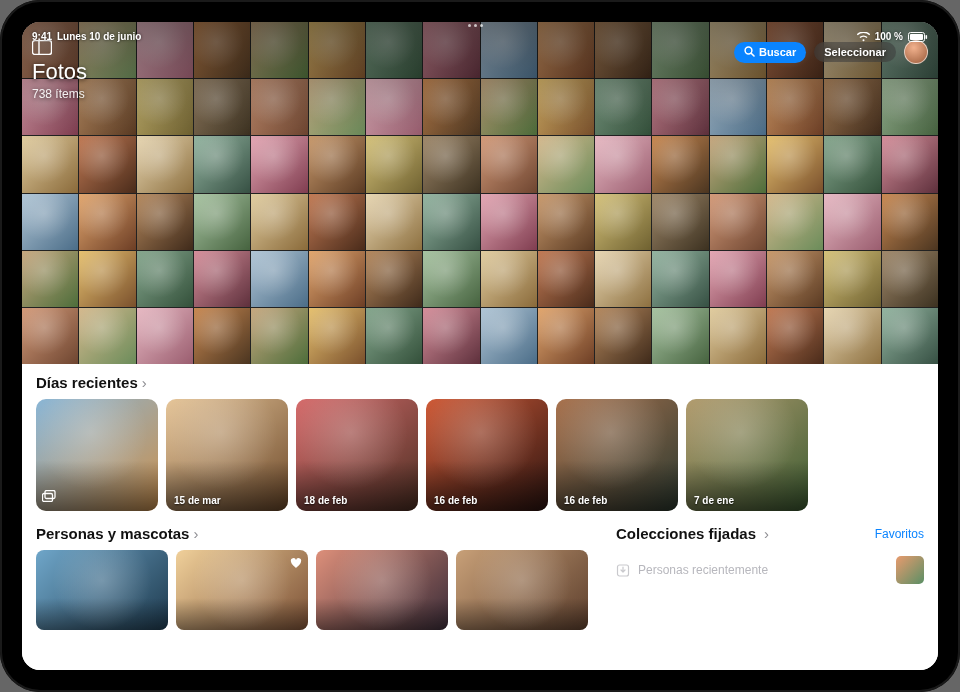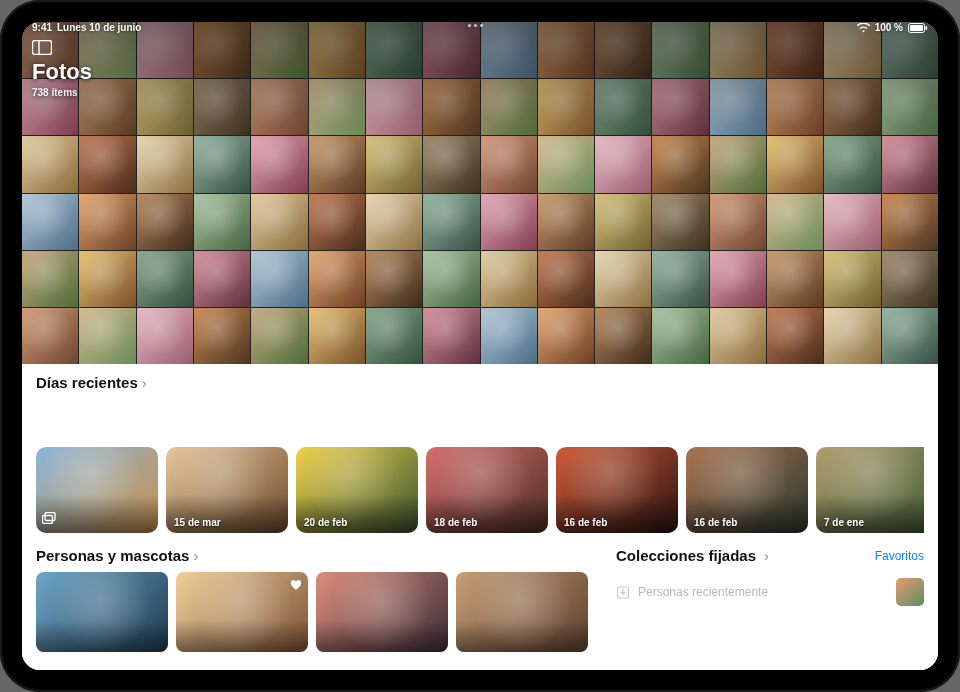--- a/index.html
+++ b/index.html
@@ -11,21 +11,21 @@
     margin: 0 auto;
     box-shadow: inset 0 0 0 2px #1a1a1a;
   }
   .screen {
     position:relative; width:100%; height:100%;
     background:#fff; border-radius:18px; overflow:hidden;
   }
   
   .status-bar{
     position:absolute; top:0; left:0; right:0; height:20px;
-    display:flex; justify-content:space-between; align-items:flex-start;
+    display:flex; justify-content:space-between; align-items:flex-end;
     padding:0 10px; font-size:10px; font-weight:600; color:#fff; z-index:50;
     text-shadow:0 0 3px rgba(0,0,0,.8);
   }
   .status-left,.status-right{display:flex;align-items:center;gap:5px;}
   .wifi-icon svg, .battery-icon svg { display:block; }
   
   .grid-area{position:absolute;top:0;left:0;right:0;height:342px;}
   .photo-grid{
     display:grid; width:100%; height:100%;
     grid-template-columns:repeat(16,1fr);
@@ -51,22 +51,22 @@
     pointer-events:none;
   }
   
   .overlay-header{
     position:absolute; top:18px; left:10px; right:10px;
     display:flex; justify-content:space-between; align-items:flex-start;
     z-index:40; color:#fff; text-shadow:0 1px 4px rgba(0,0,0,.8);
   }
   .hh-left{display:flex;flex-direction:column;gap:2px;}
   .sidebar-btn svg{display:block;}
-  .app-title{font-size:22px;font-weight:700;margin-top:2px;}
-  .item-count{font-size:10px;font-weight:700;opacity:.9;}
+  .app-title{font-size:22px;font-weight:400;margin-top:2px;}
+  .item-count{font-size:12px;font-weight:400;opacity:.9;}
   .hh-right{display:flex;align-items:center;gap:8px;}
   .pill{
     display:flex;align-items:center;gap:4px;
     border-radius:14px;padding:4px 10px;font-size:11px;font-weight:600;
     cursor:pointer;
   }
   .search-pill{background:#0a84ff;color:#fff;text-shadow:none;}
   .select-pill{background:rgba(60,60,60,.55);color:#fff;backdrop-filter:blur(6px);}
   .avatar{
     width:24px;height:24px;border-radius:50%;
@@ -75,23 +75,22 @@
   }
   
   .sections{
     position:absolute;top:342px;left:0;right:0;bottom:0;
     background:#fff; padding:10px 14px 0 14px; overflow:hidden;
   }
   .sec-header{display:flex;align-items:center;gap:4px;font-size:15px;font-weight:700;color:#111;margin-bottom:8px;}
   .chev{color:#8e8e93;font-weight:400;}
   .row{display:flex;gap:8px;overflow:hidden;}
   .card{
-    position:relative;flex:0 0 122px;height:86px;border-radius:10px;overflow:hidden;
+    position:relative;flex:0 0 122px;height:112px;border-radius:10px;overflow:hidden;
     background:linear-gradient(140deg,var(--a),var(--b));
-    margin-top:48px;
   }
   .card::after{
     content:"";position:absolute;inset:0;
     background:radial-gradient(circle at 45% 30%,rgba(255,255,255,.25),transparent 55%),
                linear-gradient(to top, rgba(0,0,0,.55), rgba(0,0,0,0) 45%);
   }
   .card-label{
     position:absolute;left:8px;bottom:5px;font-size:10px;font-weight:600;color:#fff;
     z-index:2;text-shadow:0 1px 2px rgba(0,0,0,.7);
   }
@@ -261,40 +260,52 @@
       <div class="hh-left">
         <span class="sidebar-btn">
           <svg width="20" height="15" viewBox="0 0 20 15">
               <rect x="0.5" y="0.5" width="19" height="14" rx="2.5" fill="none" stroke="#fff" stroke-width="1.4"></rect>
               <line x1="7" y1="0.5" x2="7" y2="14.5" stroke="#fff" stroke-width="1.4"></line>
             </svg>
         </span>
         <span class="app-title">Fotos</span>
         <span class="item-count">738 ítems</span>
       </div>
+      <div class="hh-right">
+        <div class="pill search-pill">
+          <span>
+            <svg width="11" height="11" viewBox="0 0 11 11">
+                <circle cx="4.5" cy="4.5" r="3.4" fill="none" stroke="#fff" stroke-width="1.5"></circle>
+                <line x1="7.2" y1="7.2" x2="10" y2="10" stroke="#fff" stroke-width="1.6" stroke-linecap="round"></line>
+              </svg>
+          </span>
+          <span>Buscar</span>
+        </div>
+        <div class="pill select-pill">
+          <span>Seleccionar</span>
+        </div>
+        <div class="avatar"></div>
+      </div>
     </div>
 
     <div class="sections">
 
       <div class="sec-header">
         <span>Días recientes</span>
         <span class="chev">›</span>
       </div>
       <div class="row" id="recent-row">
           <div class="card" style="--a: #8ab6d6; --b: #c9904f;">
             <span class="card-icon"><svg width="14" height="12" viewBox="0 0 14 12">
                 <rect x="0.5" y="3.5" width="10" height="8" rx="1.5" fill="none" stroke="#fff" stroke-width="1.3"></rect>
                 <rect x="3" y="0.5" width="10" height="8" rx="1.5" fill="none" stroke="#fff" stroke-width="1.3"></rect>
               </svg></span>
           </div>
           <div class="card" style="--a: #e6c69a; --b: #6e4a2b;">
             <span class="card-label">15 de mar</span>
-          </div>
-          <div class="card" style="--a: #f0d24a; --b: #3a5530;">
-            <span class="card-label">20 de feb</span>
           </div>
           <div class="card" style="--a: #d66d6d; --b: #4e2f23;">
             <span class="card-label">18 de feb</span>
           </div>
           <div class="card" style="--a: #cf5b38; --b: #2d1410;">
             <span class="card-label">16 de feb</span>
           </div>
           <div class="card" style="--a: #a9734f; --b: #2d3a30;">
             <span class="card-label">16 de feb</span>
           </div>

